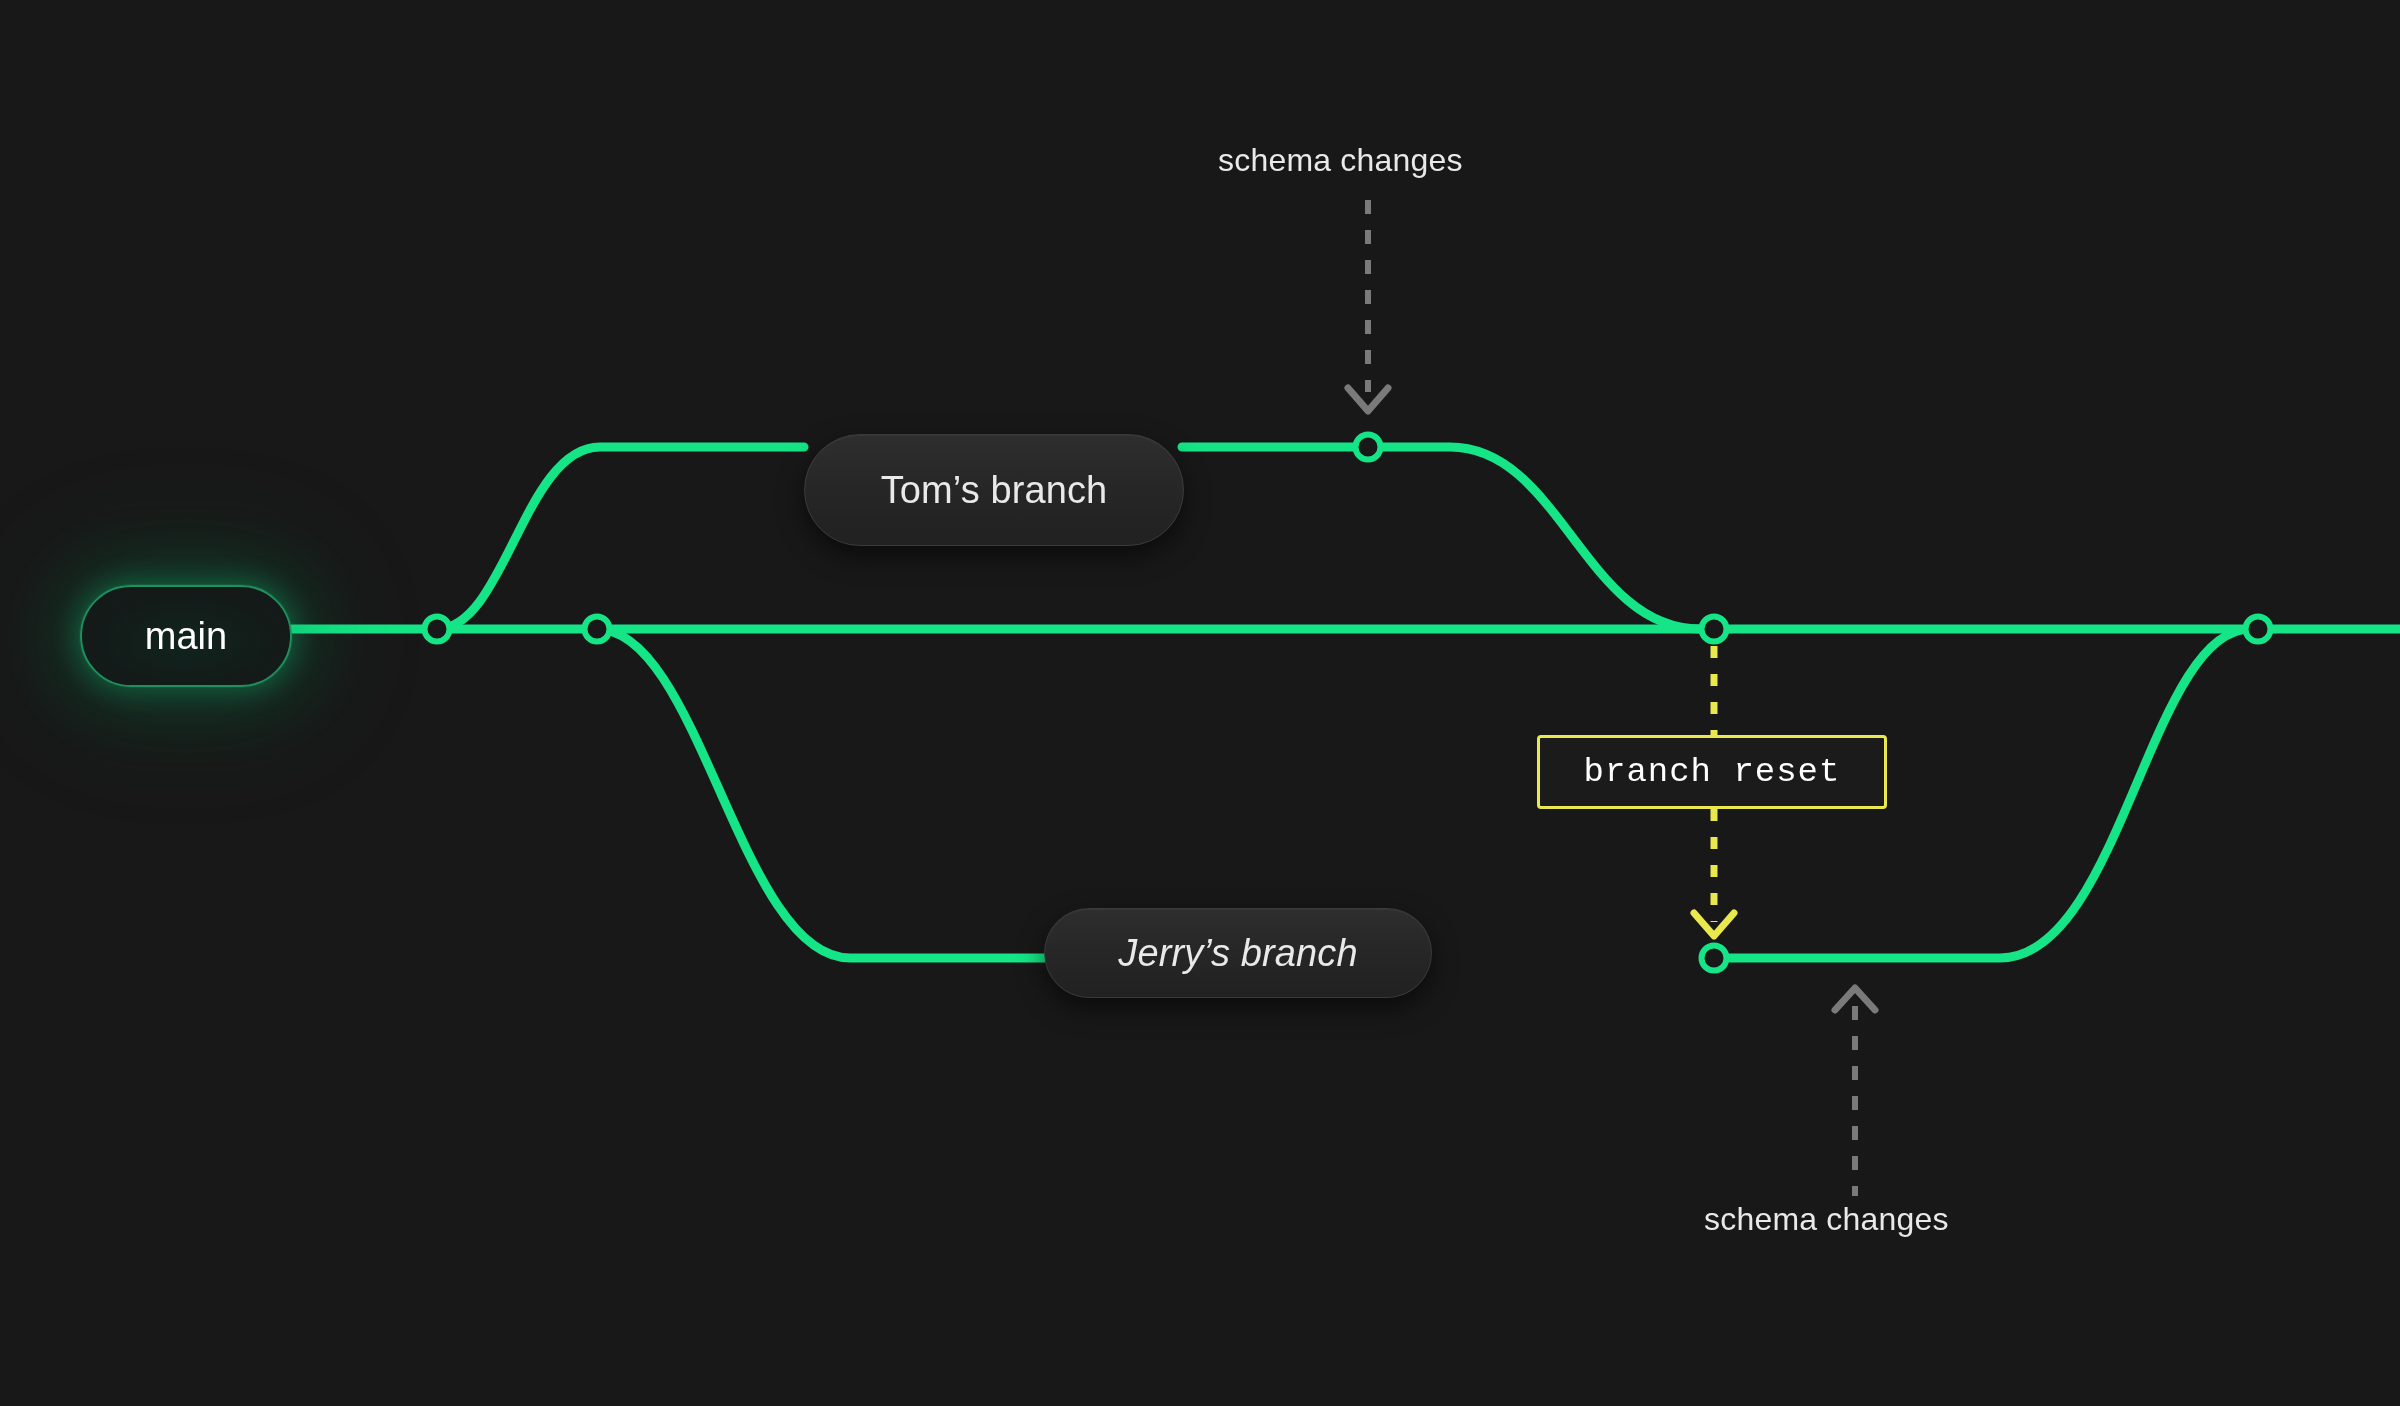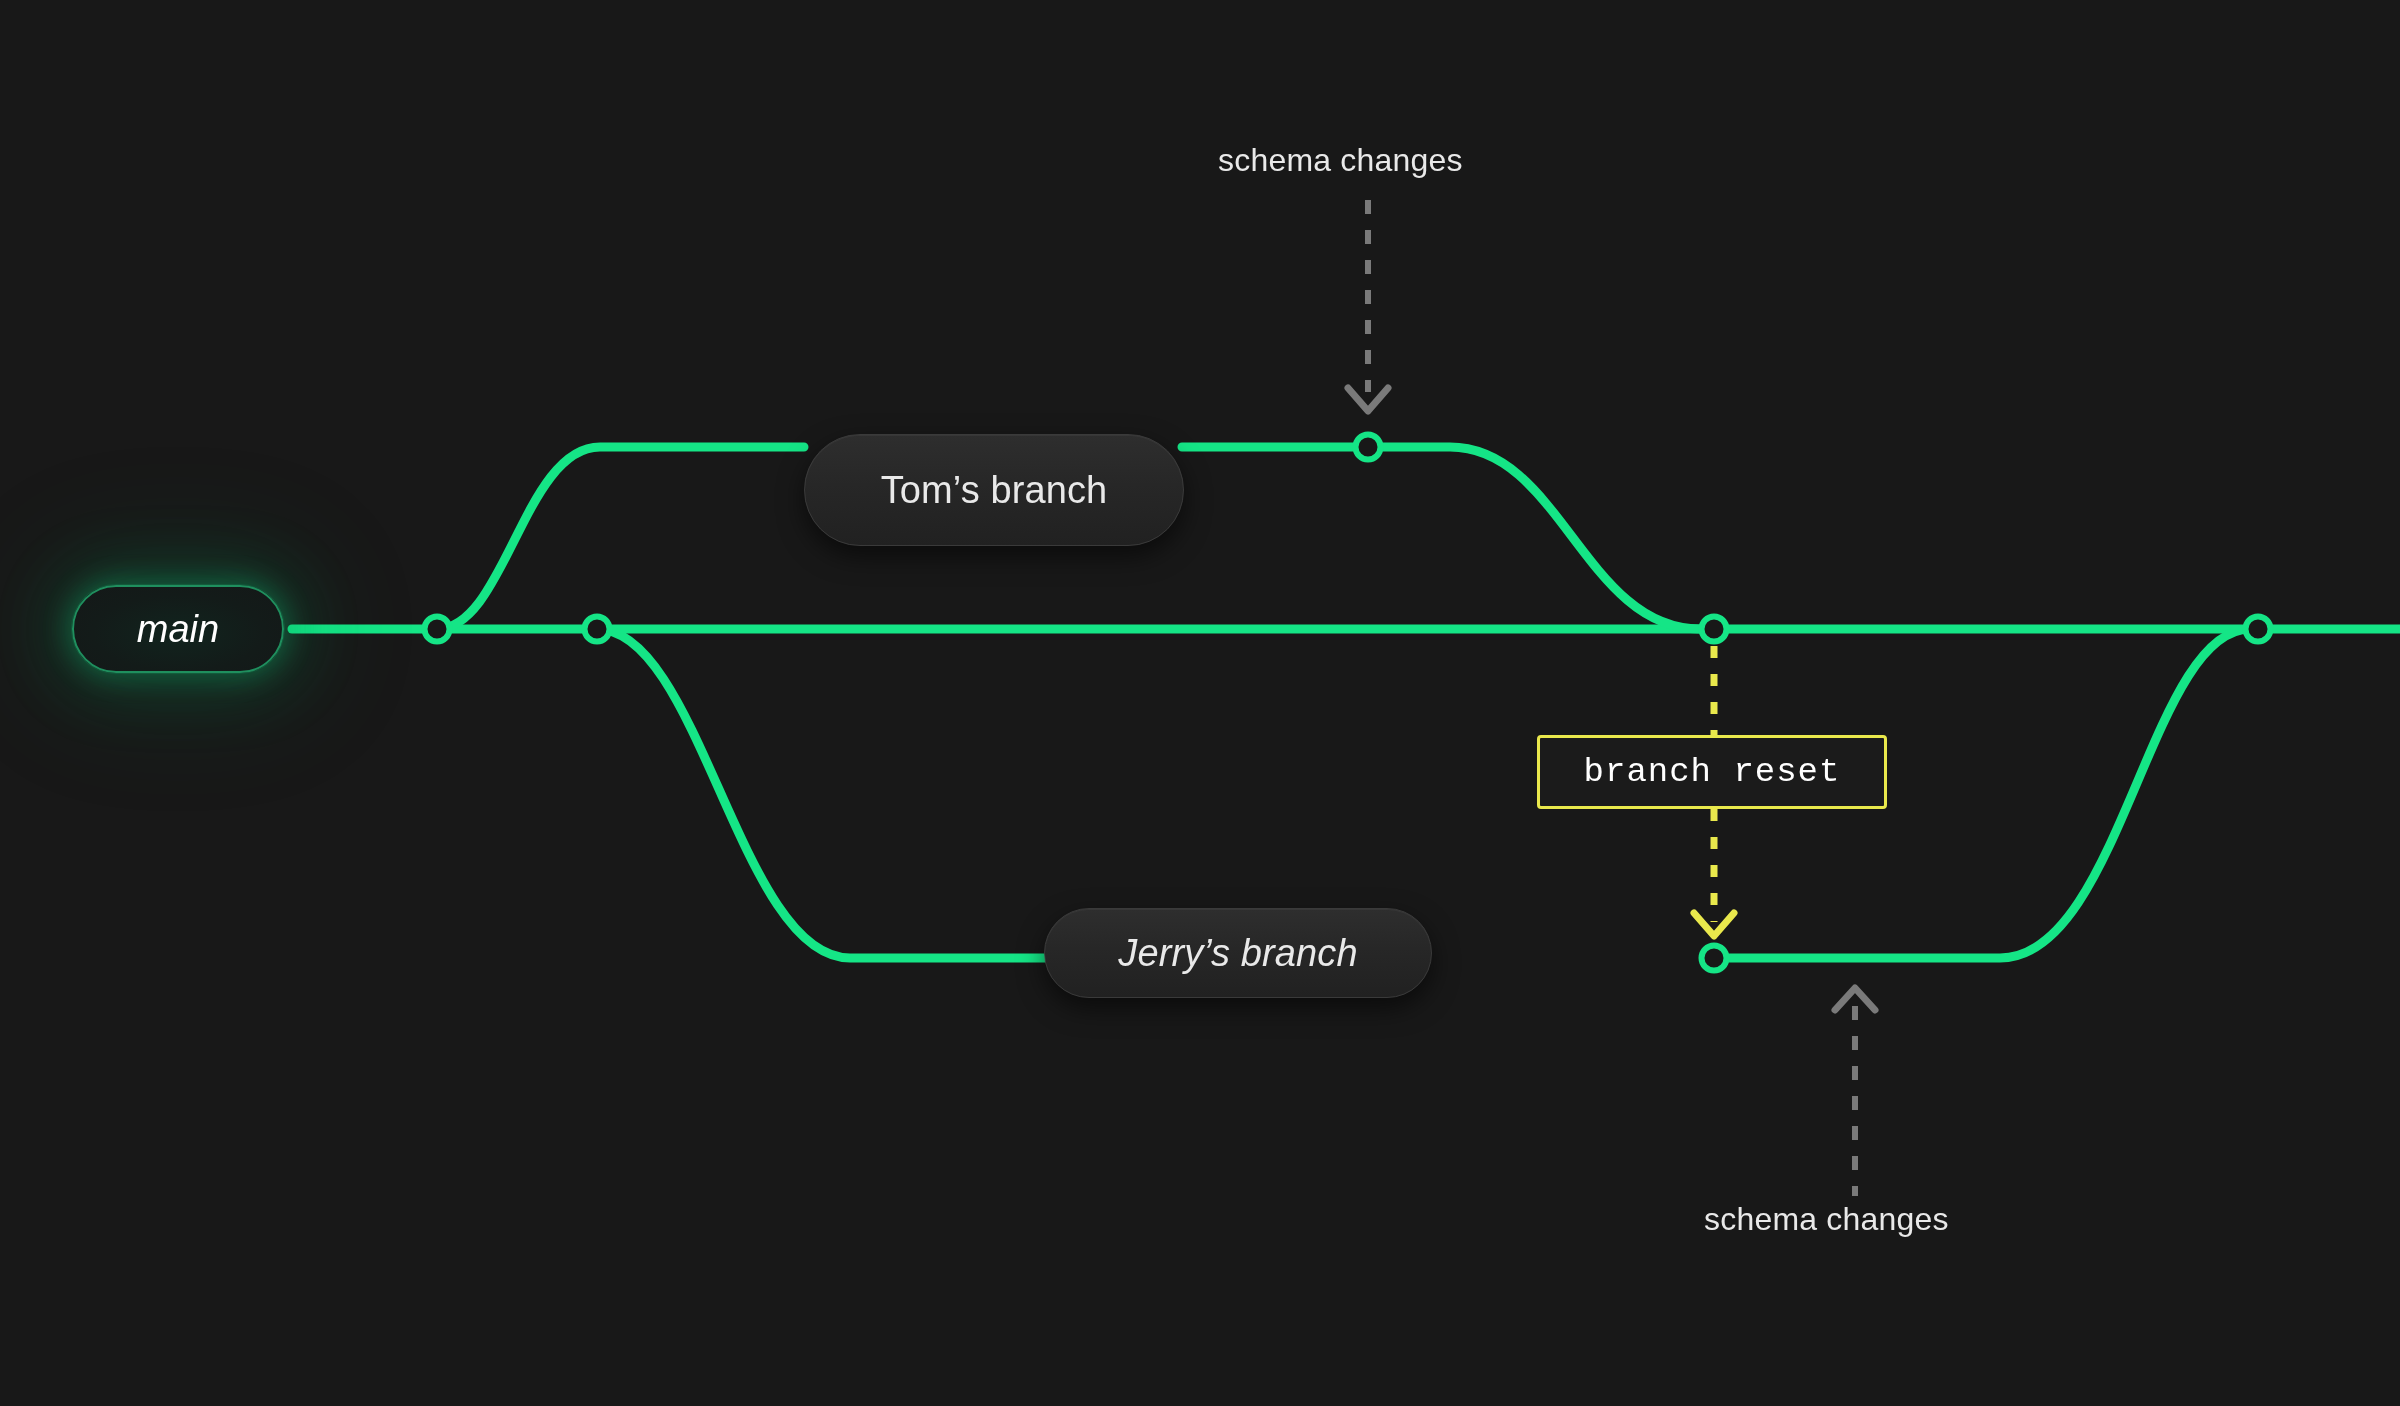--- a/index.html
+++ b/index.html
@@ -53,21 +53,21 @@
     border: 2px solid #1f8f5e;
     color: #ffffff;
     font-size: 38px;
     box-shadow: 0 0 0 1px rgba(21,229,134,0.10),
                 0 0 26px 4px rgba(16,200,120,0.30),
                 0 0 64px 18px rgba(13,160,96,0.20),
                 0 0 110px 40px rgba(10,120,74,0.13);
   }
 
   
-  #pill-main   { left: 72px;  top: 585px;  width: 212px; height: 88px; font-style: italic; }
+  #pill-main   { left: 80px;  top: 585px;  width: 212px; height: 102px; }
   #pill-tom    { left: 804px; top: 402px;  width: 380px; height: 112px; margin-top: 32px; }
   #pill-jerry  { left: 1044px;top: 908px;  width: 388px; height: 90px; font-style: italic; }
 
   
   .annot-label {
     position: absolute;
     color: #e9e9e9;
     font-size: 32px;
     letter-spacing: 0.2px;
     white-space: nowrap;

